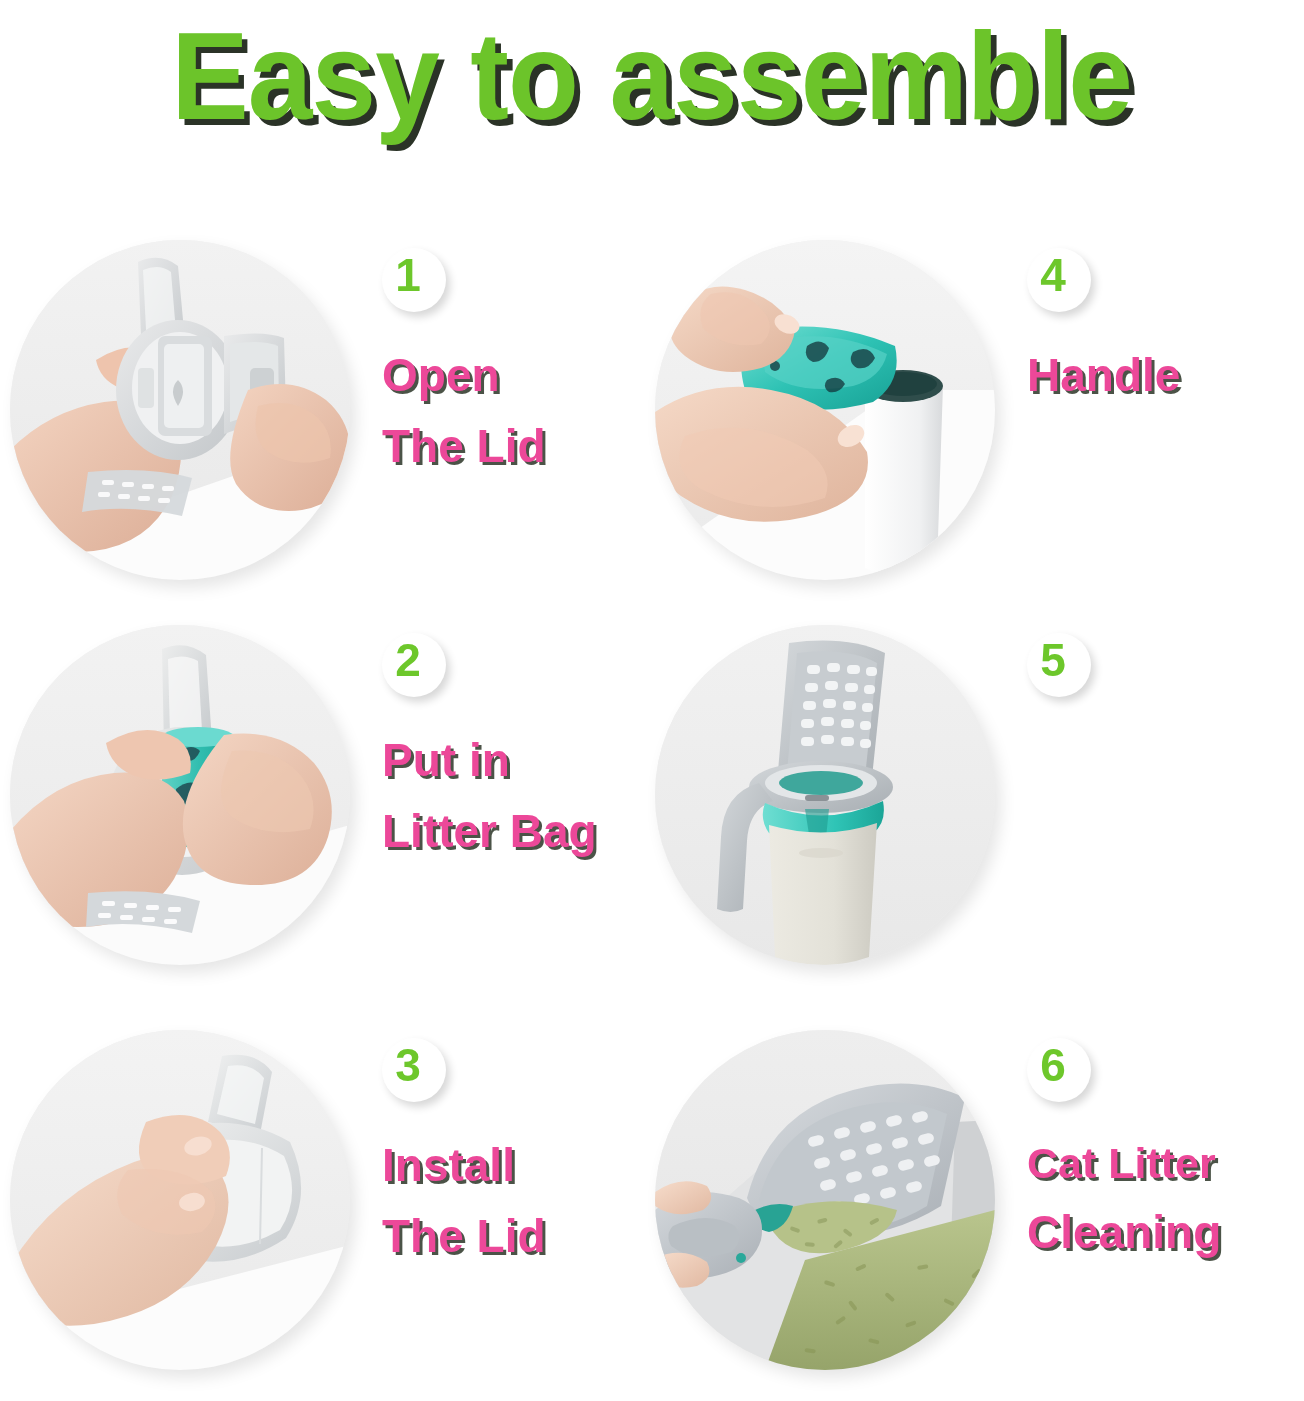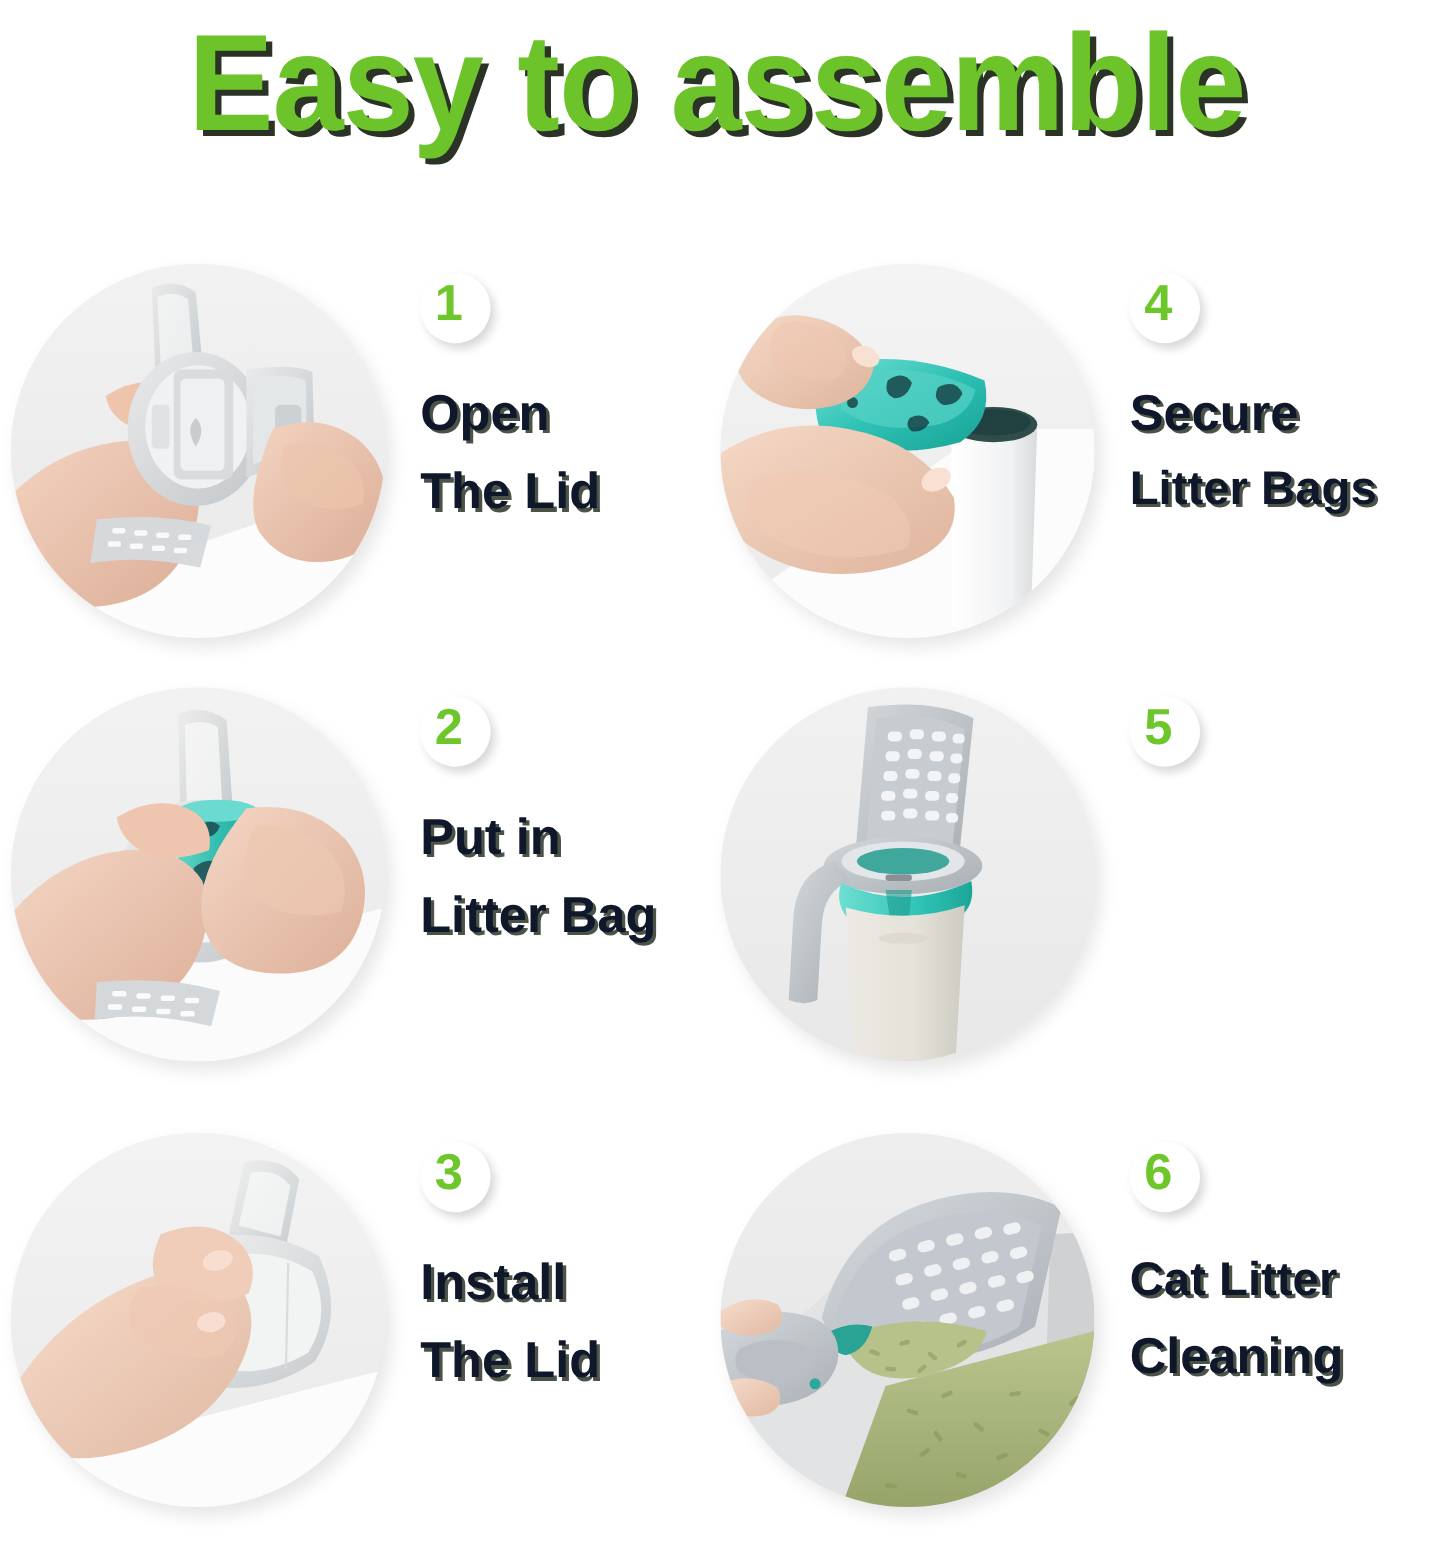--- a/index.html
+++ b/index.html
@@ -61,21 +61,21 @@
     margin-bottom:28px;
   }
   .badge span{
     font-size:46px; font-weight:bold; color:#6DC72B;
     line-height:1;
     position:relative; left:-6px; top:-5px;
   }
   .label{
     font-size:46px;
     font-weight:bold;
-    color:#0f172a;
+    color:#ec4899;
     line-height:1.55;
     text-shadow: 3px 3px 0 rgba(30,40,25,0.80);
     white-space:nowrap;
   }
   .label.sm{ font-size:43px; }
 
   
   .right .txtblock{ left:372px; }
 </style>
 </head>
@@ -309,22 +309,21 @@
 
         <path d="M0 172 q52 -34 116 -22 q66 12 96 62 q8 44 -50 62 q-76 22 -136 -18 q-40 -28 -26 -84z" fill="url(#skin4)"></path>
         <path d="M30 196 q62 -22 122 14 q28 22 18 48 q-66 22 -126 -10 q-30 -20 -14 -52z" fill="#f0cab4" opacity=".55"></path>
         <ellipse cx="196" cy="196" rx="14" ry="10" fill="#f8e1d3" transform="rotate(-28 196 196)"></ellipse>
       </svg>
     </div>
     <div class="txtblock">
       <div class="badge">
         <span>4</span>
       </div>
-      <div class="label">Secure</div>
-      <div class="label sm">Litter Bags</div>
+      <div class="label">Handle</div>
     </div>
   </div>
 
   <div class="step right" style="left:655px; top:625px;">
     <div class="photo" style="left:0; top:0;">
       <svg viewBox="0 0 340 340" xmlns="http://www.w3.org/2000/svg">
         <defs>
           <linearGradient id="s5bg" x1="0" y1="0" x2="0" y2="1">
             <stop offset="0%" stop-color="#f1f1f1"></stop>
               <stop offset="100%" stop-color="#e8e8e8"></stop>

